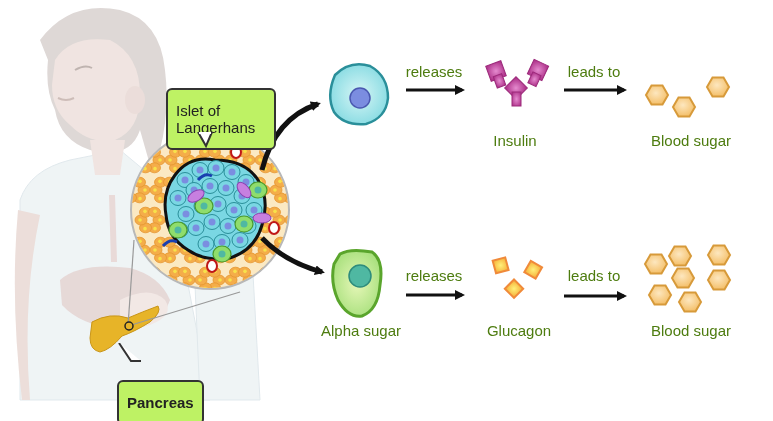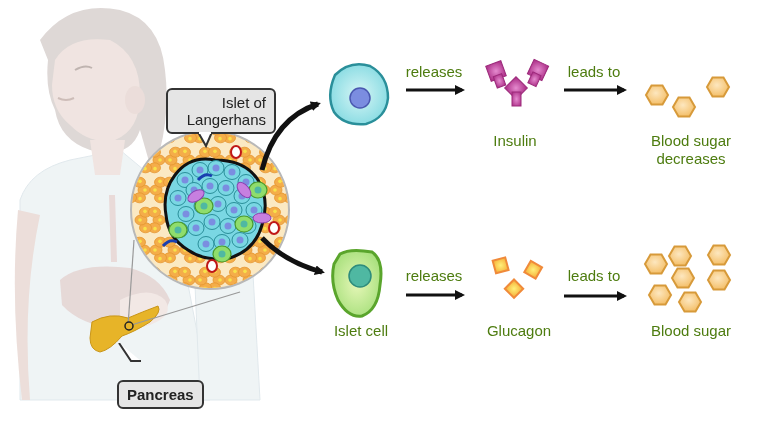--- a/index.html
+++ b/index.html
@@ -1,19 +1,19 @@
 <!DOCTYPE html>
 <html><head>
 <meta charset="utf-8">
 <style>
   html, body { margin: 0; padding: 0; background: #ffffff; }
   body { width: 773px; height: 421px; overflow: hidden; position: relative; font-family: "Liberation Sans", sans-serif; }
   #stage { position: absolute; left: 0; top: 0; width: 773px; height: 421px; }
   .lbl { position: absolute; color: #4d7c0f; font-size: 15px; text-align: center; line-height: 18px; white-space: nowrap; }
-  .callout { position: absolute; background: #e5e5e5; border: 2px solid #333; border-radius: 6px; color: #222; font-size: 15px; text-align: right; line-height: 17px; padding: 4px 8px; }
+  .callout { position: absolute; background: #bef264; border: 2px solid #333; border-radius: 6px; color: #222; font-size: 15px; text-align: left; line-height: 17px; padding: 12px 8px; }
 </style>
 </head>
 <body>
 
 <div id="stage">
   <svg width="773" height="421" viewBox="0 0 773 421" xmlns="http://www.w3.org/2000/svg" style="position:absolute;left:0;top:0">
     <defs>
       <radialGradient id="sugarGrad" cx="0.45" cy="0.4" r="0.6">
         <stop offset="0" stop-color="#fde7bf"></stop>
         <stop offset="1" stop-color="#f4bf69"></stop>
@@ -634,23 +634,22 @@
   </div>
   <svg style="position:absolute;left:115px;top:343px" width="28" height="20">
     <path d="M4 0 L16 18 L26 18" fill="#fff" stroke="#333" stroke-width="2"></path>
   </svg>
 
   <div class="lbl" style="left:398px;top:63px;width:72px;">releases</div>
   <div class="lbl" style="left:480px;top:132px;width:70px;">Insulin</div>
   <div class="lbl" style="left:558px;top:63px;width:72px;">leads to</div>
   <div class="lbl" style="left:636px;top:132px;width:110px;">
     <div>Blood sugar</div>
-    <div>decreases</div>
   </div>
 
-  <div class="lbl" style="left:314px;top:322px;width:94px;">Islet cell</div>
+  <div class="lbl" style="left:314px;top:322px;width:94px;">Alpha sugar</div>
   <div class="lbl" style="left:398px;top:267px;width:72px;">releases</div>
   <div class="lbl" style="left:476px;top:322px;width:86px;">Glucagon</div>
   <div class="lbl" style="left:558px;top:267px;width:72px;">leads to</div>
   <div class="lbl" style="left:636px;top:322px;width:110px;">
     <div>Blood sugar</div>
   </div>
 </div>
 
 </body></html>

